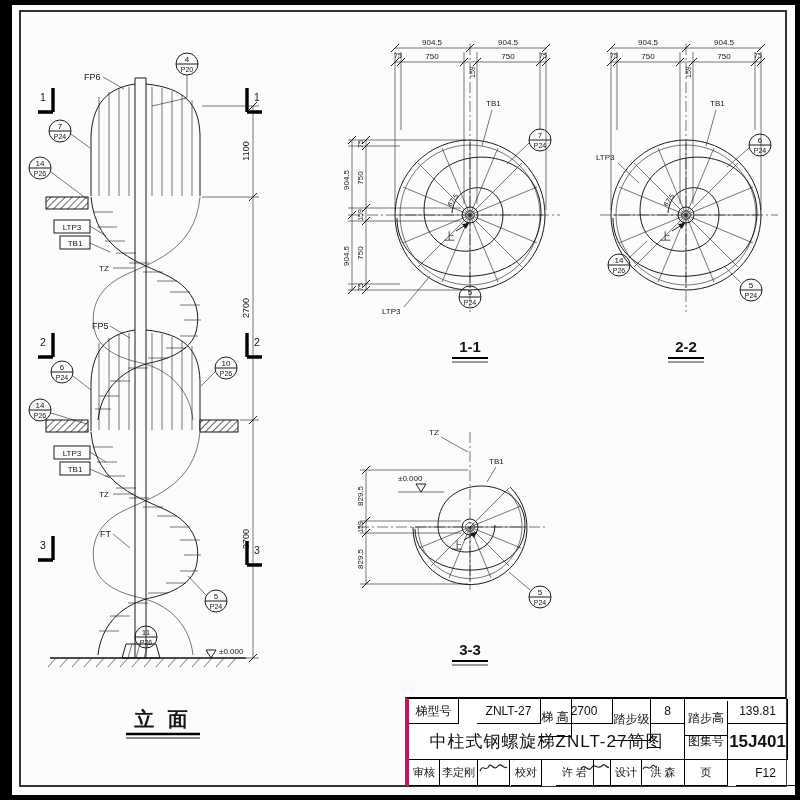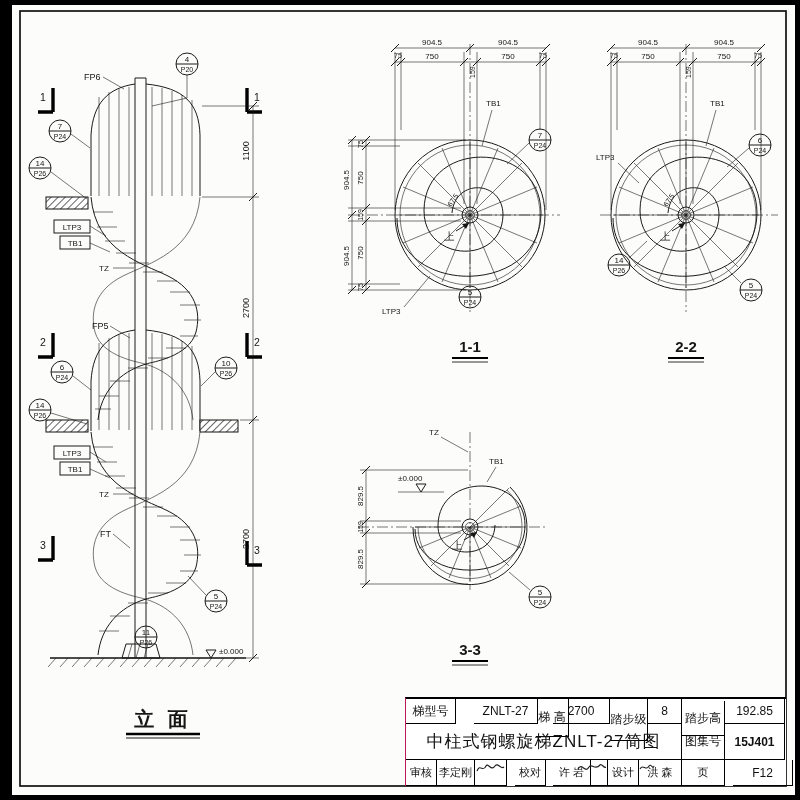--- a/index.html
+++ b/index.html
@@ -9,25 +9,25 @@
   .k{stroke:#1b1b1b;fill:none;stroke-width:1}
   .k2{stroke:#111;fill:none;stroke-width:1.7}
   .h{stroke:#1b1b1b;fill:none;stroke-width:.6}
   .dd{stroke:#1b1b1b;fill:none;stroke-width:.6;stroke-dasharray:11 3 2 3}
   .thk{stroke:#000;fill:none;stroke-width:3.4}
   text{fill:#161616}
   .t7{font-size:7px}.t8{font-size:8px}.t9{font-size:9px}.t10{font-size:10.5px}
   .bt{font-size:15px;font-weight:700}
   .big{font-size:20px;font-weight:700;letter-spacing:4px}
   .mid{text-anchor:middle}
-  .tb{position:absolute;left:405px;top:697px;width:381px;height:89px;background:#fff;border-left:1px solid #be185d;border-top:2px solid #000;box-sizing:border-box}
+  .tb{position:absolute;left:405px;top:697px;width:381px;height:89px;background:#fff;border-left:4px solid #be185d;border-top:2px solid #000;box-sizing:border-box}
   .cell{position:absolute;box-sizing:border-box;border-right:1.2px solid #000;border-bottom:1.2px solid #000;display:flex;align-items:center;justify-content:center;font-size:12px;color:#111;overflow:hidden;white-space:nowrap}
   .c11{font-size:11px}
   .ttl{font-size:17px;font-weight:400;letter-spacing:1px}
-  .atlas{font-size:12px;font-weight:700}
+  .atlas{font-size:17px;font-weight:700}
 </style>
 </head>
 <body>
 
 <div class="sheet"></div>
 
 <svg width="800" height="800" viewBox="0 0 800 800">
   <defs>
     <pattern id="ht" patternUnits="userSpaceOnUse" width="5" height="5" patternTransform="rotate(45)">
       <rect width="5" height="5" fill="#fff"></rect>
@@ -337,34 +337,34 @@
 
 <div class="tb">
 
   <div class="cell" style="left:0;top:0;width:50px;height:25px">梯型号</div>
   <div class="cell" style="left:68px;top:0;width:64px;height:25px">ZNLT-27</div>
   <div class="cell" style="left:130px;top:0;width:33px;height:38px">梯 高</div>
   <div class="cell" style="left:147px;top:0;width:57px;height:25px">2700</div>
   <div class="cell" style="left:204px;top:0;width:38px;height:42px">踏步级</div>
   <div class="cell" style="left:242px;top:0;width:34px;height:25px">8</div>
   <div class="cell" style="left:276px;top:2px;width:43px;height:35px">踏步高</div>
-  <div class="cell" style="left:319px;top:0;width:60px;height:25px">192.85</div>
+  <div class="cell" style="left:319px;top:0;width:60px;height:25px">139.81</div>
 
   <div class="cell ttl" style="left:0;top:25px;width:276px;height:36px">中柱式钢螺旋梯ZNLT-27简图</div>
   <div class="cell" style="left:276px;top:25px;width:43px;height:36px">图集号</div>
   <div class="cell atlas" style="left:319px;top:25px;width:60px;height:36px">15J401</div>
 
   <div class="cell c11" style="left:0;top:61px;width:31px;height:26px">审核</div>
   <div class="cell c11" style="left:31px;top:61px;width:38px;height:26px">李定刚</div>
   <div class="cell" style="left:69px;top:61px;width:32px;height:26px">
     <svg width="30" height="16">
         <path d="M2 11C5 3 8 13 11 6C13 2 16 12 20 6C23 2 26 10 29 7" stroke="#222" fill="none" stroke-width="1.2"></path>
       </svg>
   </div>
-  <div class="cell c11" style="left:109px;top:61px;width:31px;height:26px">校对</div>
+  <div class="cell c11" style="left:102px;top:61px;width:31px;height:26px">校对</div>
   <div class="cell c11" style="left:147px;top:61px;width:38px;height:26px">许 岩</div>
   <div class="cell" style="left:170px;top:61px;width:32px;height:26px">
     <svg width="30" height="16">
         <path d="M2 9C6 2 9 14 13 7C16 3 19 11 24 5C26 3 28 9 30 7" stroke="#222" fill="none" stroke-width="1.2"></path>
       </svg>
   </div>
   <div class="cell c11" style="left:202px;top:61px;width:31px;height:26px">设计</div>
   <div class="cell c11" style="left:233px;top:61px;width:43px;height:26px">
     <span>洪 森</span>
     <svg width="16" height="14">

